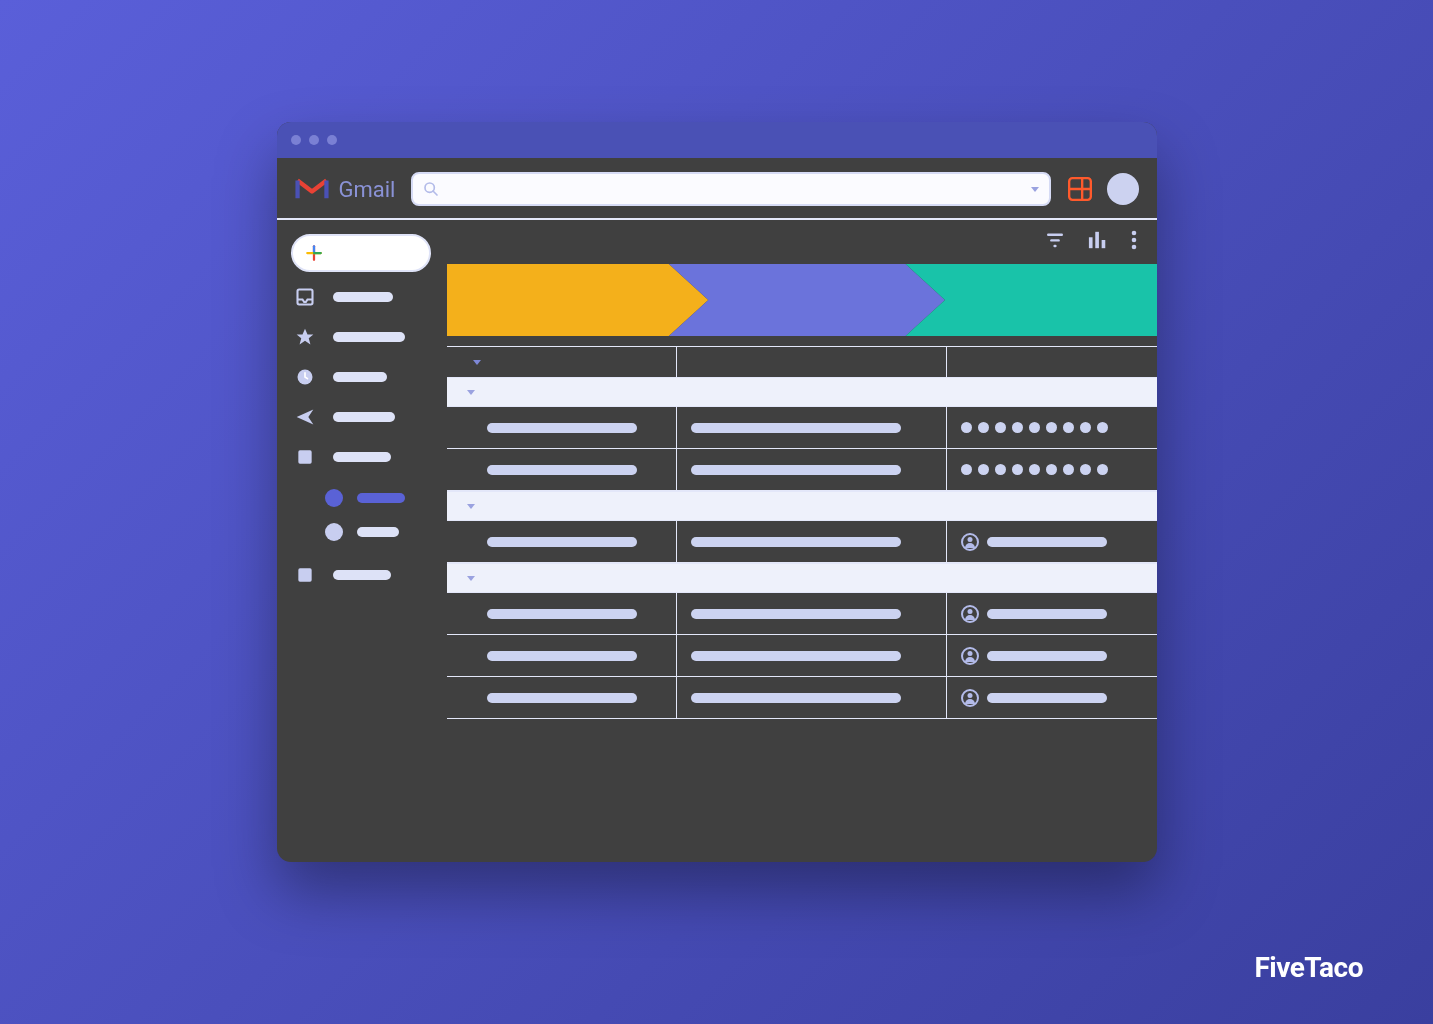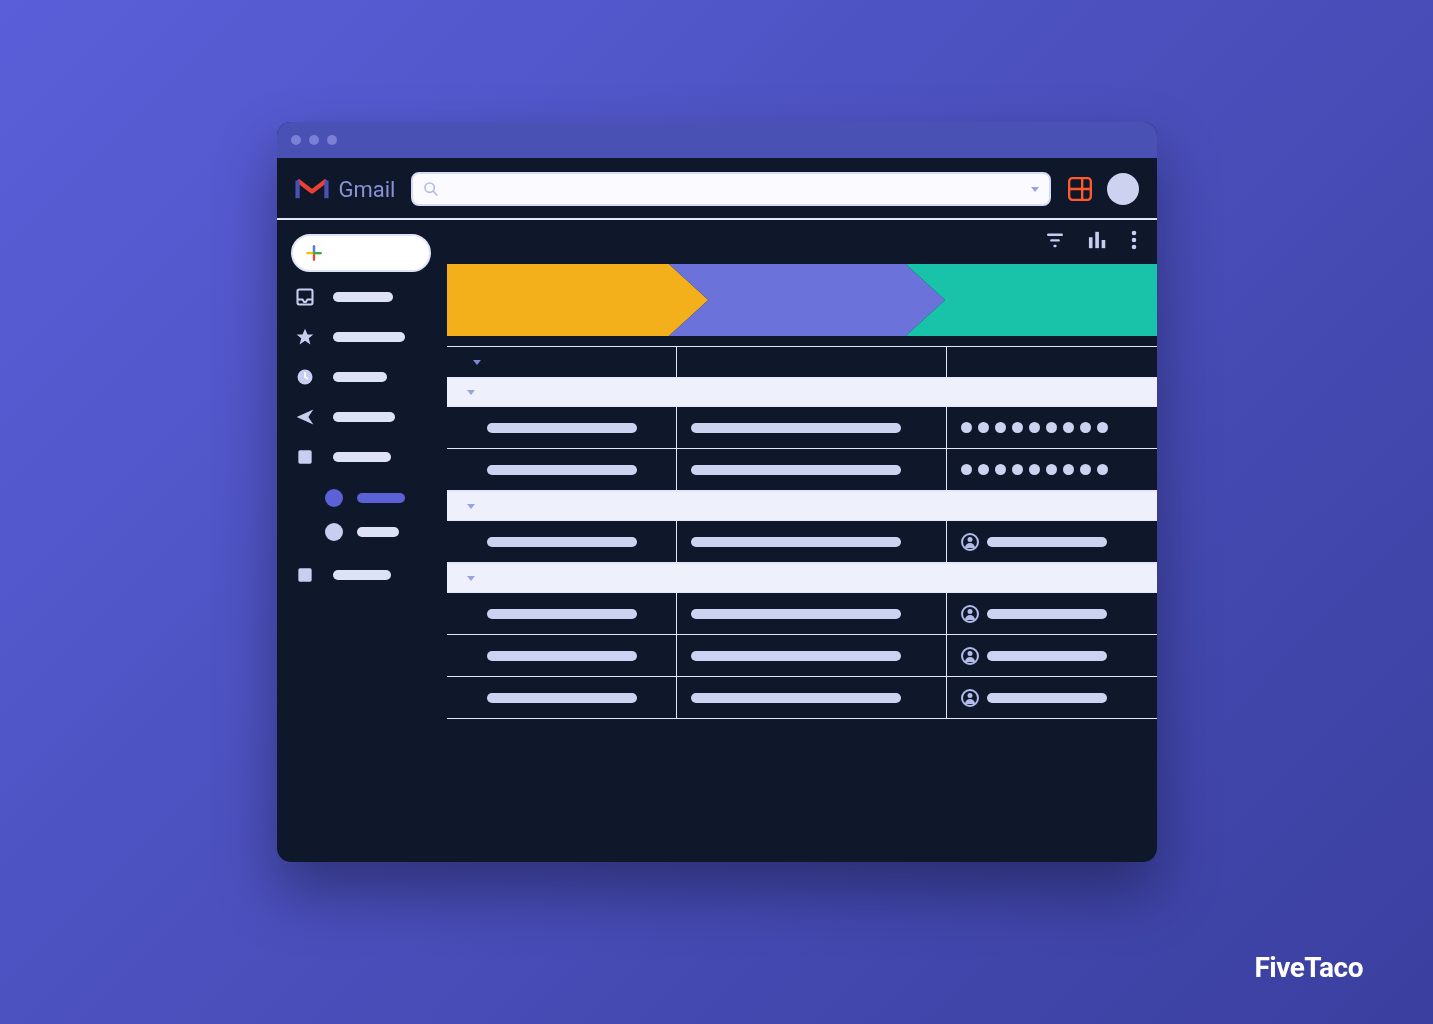--- a/index.html
+++ b/index.html
@@ -17,21 +17,21 @@
     width: 1433px;
     height: 1024px;
     position: relative;
     display: flex;
     align-items: center;
     justify-content: center;
   }
   .window {
     width: 880px;
     height: 740px;
-    background: #0f172a;
+    background: #404040;
     border-radius: 14px;
     box-shadow: 0 30px 60px rgba(0,0,0,.35);
     overflow: hidden;
     display: flex;
     flex-direction: column;
     position: relative;
     top: -20px;
   }
   .titlebar {
     height: 36px;

